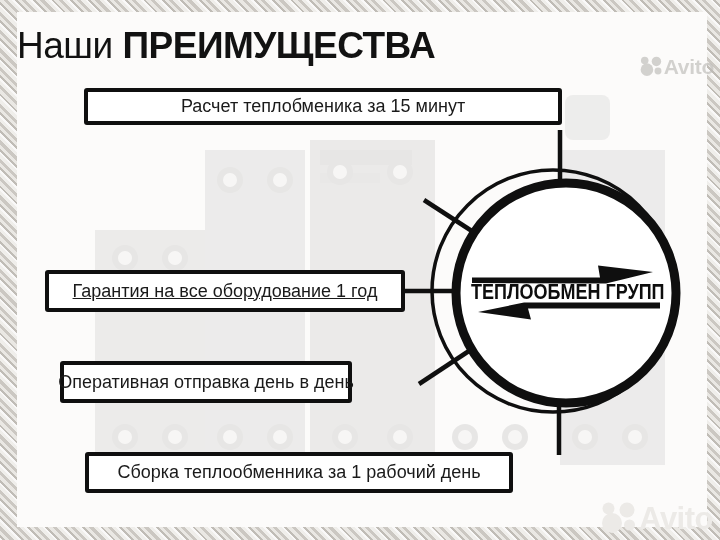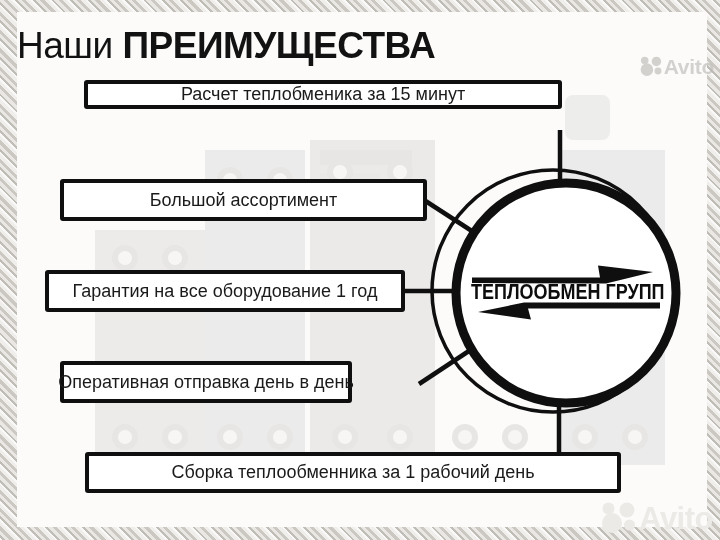--- a/index.html
+++ b/index.html
@@ -30,25 +30,25 @@
   .title .t-bold{font-weight:700;}
 
   svg.overlay{position:absolute;left:0;top:0;width:720px;height:540px;z-index:2;}
 
   .box{
     position:absolute;box-sizing:border-box;background:#ffffff;
     border:4px solid #0f0f0f;border-radius:3px;
     display:flex;align-items:center;justify-content:center;
     font-size:18px;color:#1a1a1a;white-space:nowrap;z-index:3;
   }
-  .box-1{left:84px; top:80px; width:478px;height:29px;}
+  .box-1{left:84px; top:88px; width:478px;height:37px;}
   .box-2{left:60px; top:179px;width:367px;height:42px;}
-  .box-3{left:45px; top:270px;width:360px;height:42px;}
+  .box-3{left:45px; top:270px;width:360px;height:42px;text-decoration:underline;}
   .box-4{left:60px; top:361px;width:292px;height:42px;}
-  .box-5{left:85px; top:452px;width:536px;height:41px;}
+  .box-5{left:85px; top:452px;width:428px;height:41px;}
 
   .logo-text{
     position:absolute;left:447px;top:281px;width:240px;height:21px;
     text-align:center;font-size:22.5px;line-height:21px;font-weight:700;
     color:#0d0d0d;transform:scaleX(0.8);transform-origin:50% 50%;
     white-space:nowrap;z-index:4;
   }
 
   .wm{position:absolute;display:flex;align-items:flex-end;z-index:6;}
   .wm-bottom{right:7px;bottom:6px;color:#eceae7;}
@@ -125,23 +125,20 @@
     <polygon points="472,283 472,277.5 600,277.5 598,265.5 653,272 606,283.5" fill="#0f0f0f"></polygon>
     <polygon points="660,302.5 660,308.5 528,308.5 531,319.5 478,312 524,302.5" fill="#0f0f0f"></polygon>
   </svg>
 
   <div class="title"><span>Наши</span>
     <span class="t-bold">ПРЕИМУЩЕСТВА</span></div>
 
   <div class="box box-1">
     <span>Расчет теплобменика за 15 минут</span>
   </div>
-  <div class="box box-2">
-    <span>Большой ассортимент</span>
-  </div>
   <div class="box box-3">
     <span>Гарантия на все оборудование 1 год</span>
   </div>
   <div class="box box-4">
     <span>Оперативная отправка день в день</span>
   </div>
   <div class="box box-5">
     <span>Сборка теплообменника за 1 рабочий день</span>
   </div>
 

